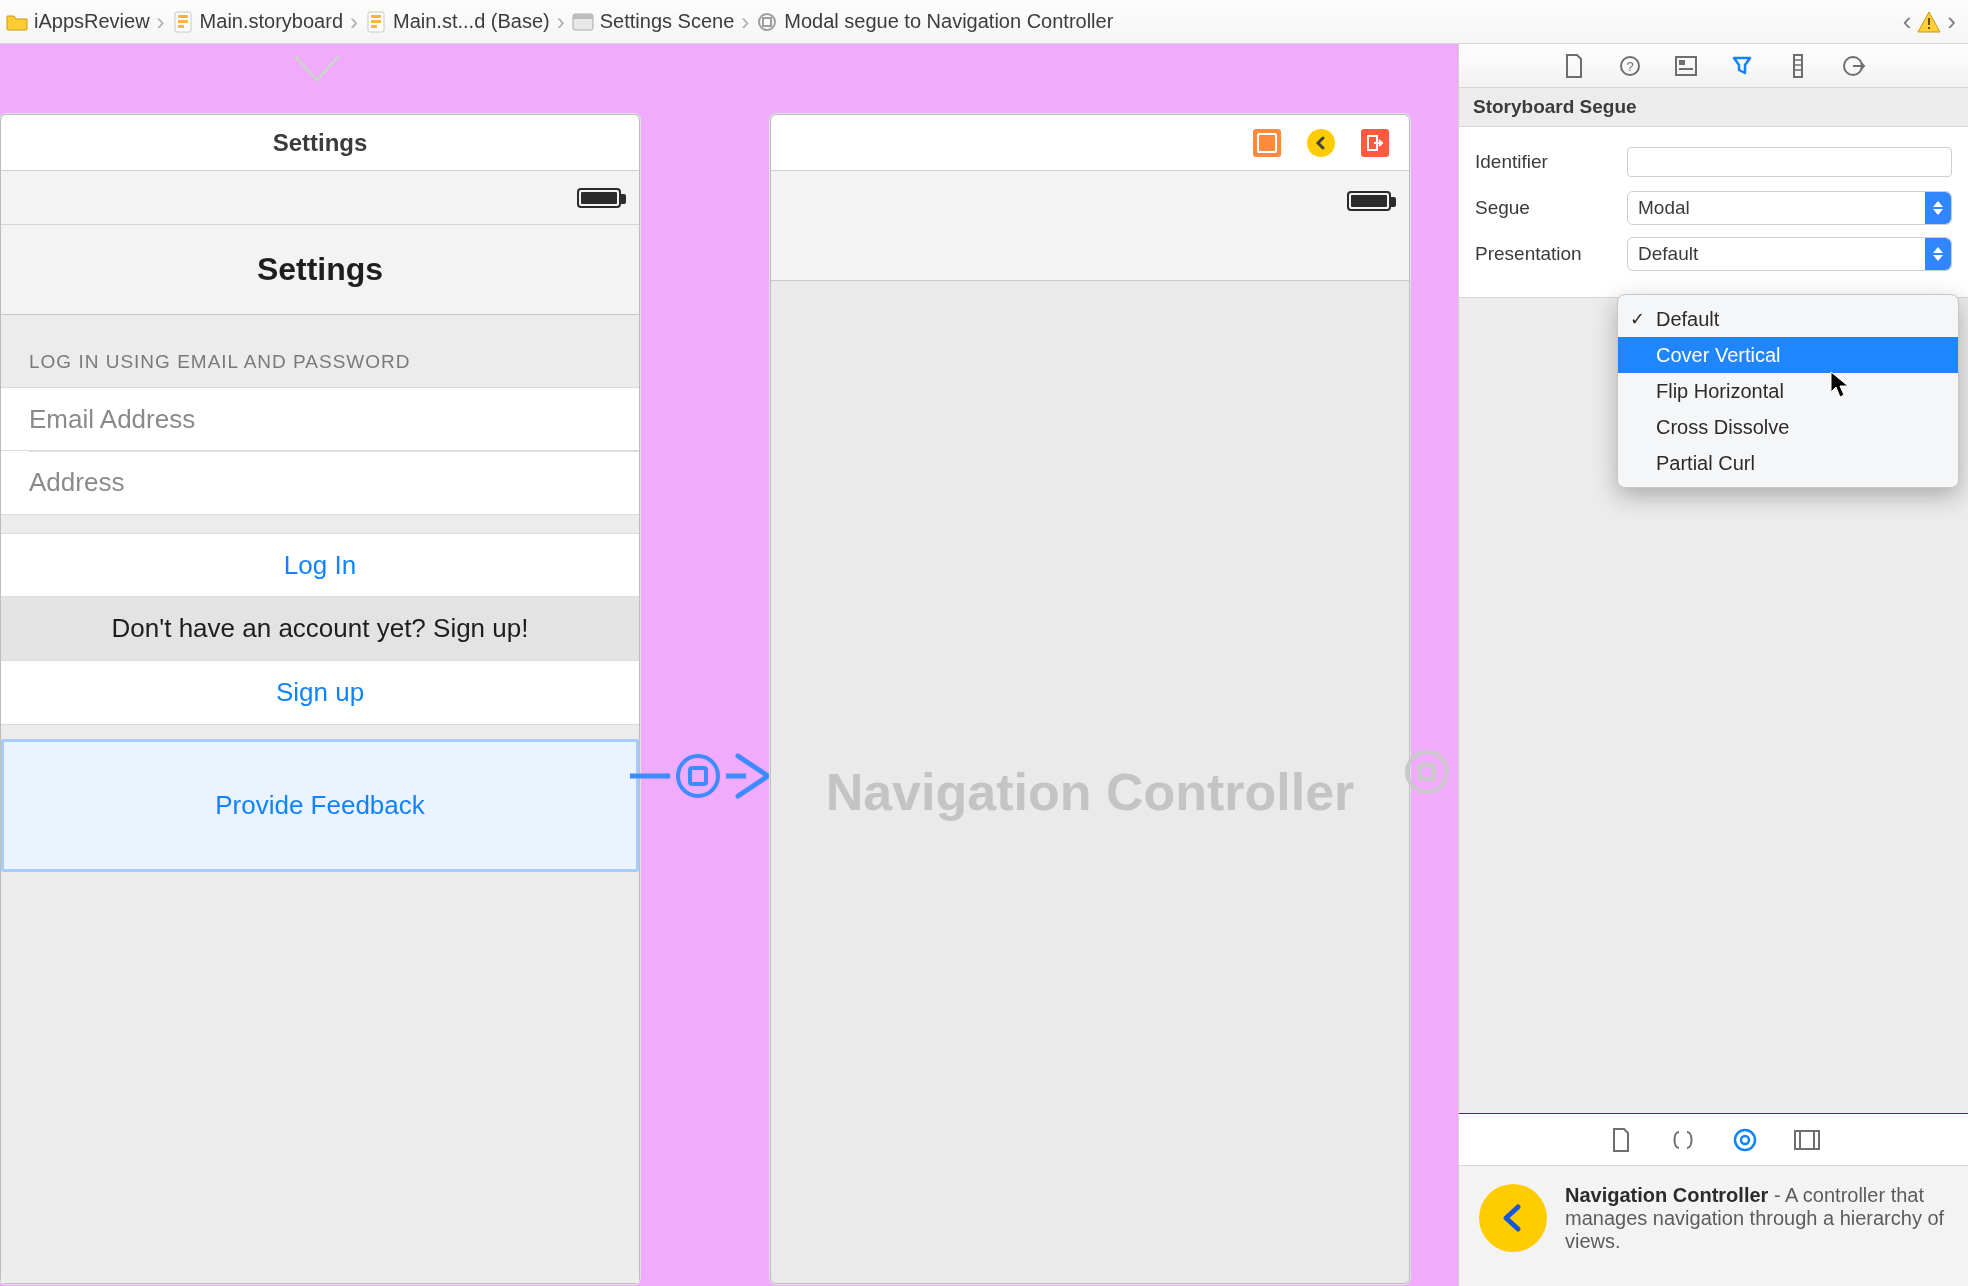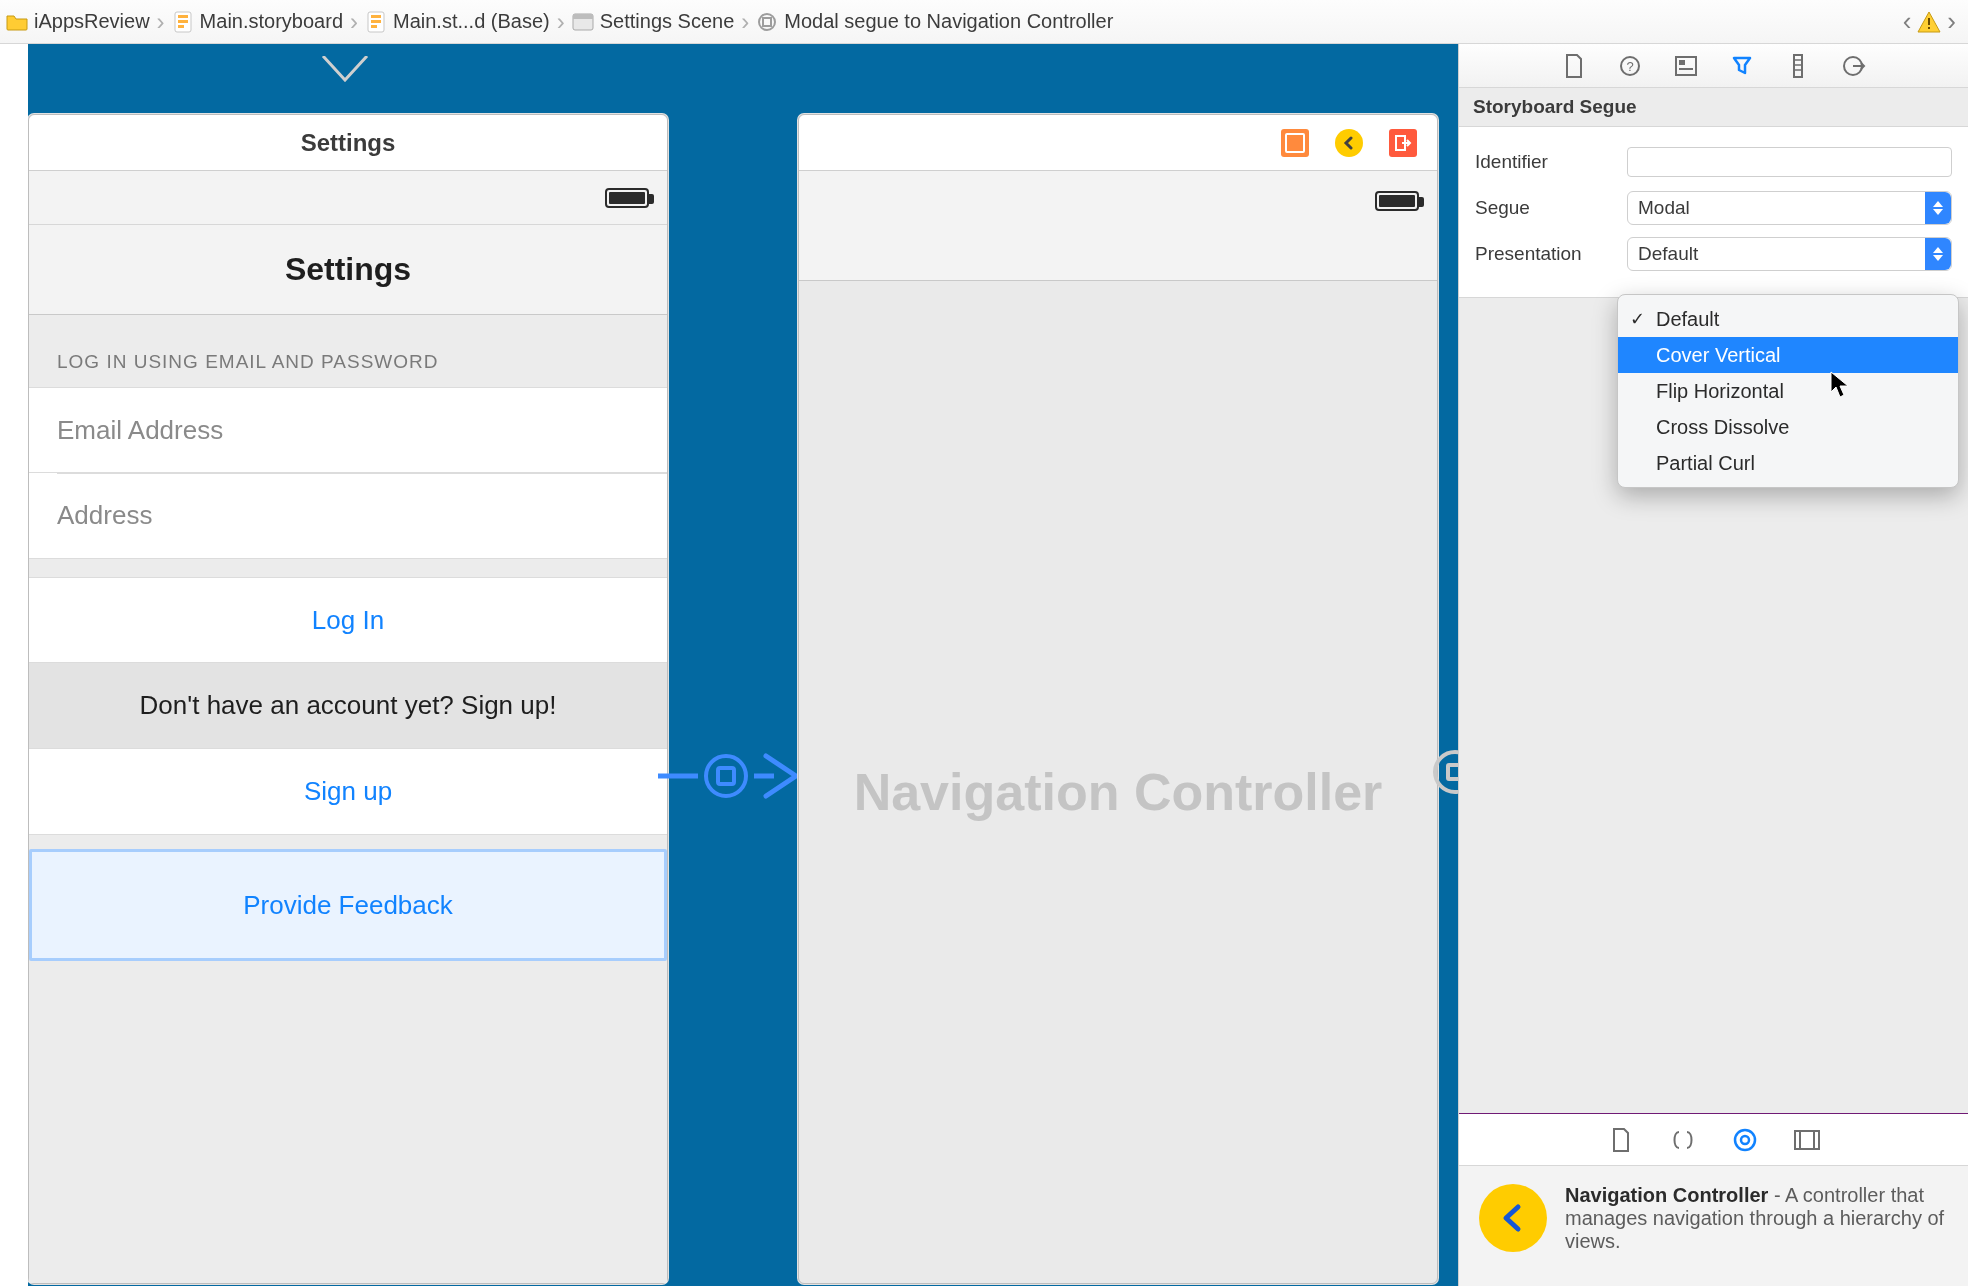--- a/index.html
+++ b/index.html
@@ -25,21 +25,21 @@
   .jump-bar .nav-arrow { color:#7f7f7f; font-size:26px; padding:0 6px; cursor:pointer; }
   .jump-bar .warn { width:24px;height:24px; display:inline-flex;align-items:center;justify-content:center; }
   .jump-bar .bar-right { display:flex; align-items:center; }
 
   .folder-icon svg, .storyboard-file-icon svg, .scene-file-icon svg, .segue-mini-icon svg { display:block; }
 
   
   .main { flex:1; display:flex; height:calc(100% - 44px); }
 
   
-  .canvas { flex:1; position:relative; background:#0369a1; overflow:hidden;margin-left:28px; }
+  .canvas { flex:1; position:relative; background:#f0abfc; overflow:hidden; }
 
   .dock-arrow {
     position:absolute; left:293px; top:12px; width:48px; height:26px;
     color:#cfcfcf;
   }
   .dock-arrow svg { display:block; }
 
   
   .phone {
     position:absolute;
@@ -85,35 +85,35 @@
     background:#ececec;
   }
   .table-section-header {
     font-size:19px; letter-spacing:1px; color:#7a7a7a;
     padding:36px 28px 14px 28px;
   }
   .cell {
     background:#ffffff; border-top:1px solid #dcdcdc; border-bottom:1px solid #dcdcdc;
     padding:0 28px;
     display:flex; align-items:center;
-    height:86px; font-size:26px;
+    height:64px; font-size:26px;
   }
   .cell + .cell { border-top:none; }
   .cell.hairline-inset { border-top:none; position:relative; }
   .cell.hairline-inset:before {
     content:""; position:absolute; left:28px; right:0; top:0; height:1px; background:#dcdcdc;
   }
   .cell .placeholder { color:#8a8a8a; }
   .section-gap { height:18px; }
   .cell.center { justify-content:center; color:#1183ff; font-size:26px; }
   .cell.greybtn { background:#e3e3e3; color:#1e1e1e; justify-content:center; }
   .cell.selected {
     background:#eaf3ff; border:3px solid #a7cdfd; border-radius:2px;
     justify-content:center; color:#1183ff;
-    height:112px; margin-top:14px;
+    height:133px; margin-top:14px;
   }
 
   
   #phone-nav { left:770px; top:70px; width:640px; height:1170px; }
   #phone-nav .scene-title { justify-content:flex-end; padding-right:20px; gap:22px; }
   #phone-nav .scene-title .doc-icons { display:flex; gap:26px; align-items:center; }
   #phone-nav .nav-watermark {
     position:absolute; top:58%; left:0; right:0; transform:translateY(-50%);
     text-align:center; font-size:52px; font-weight:700; color:#c4c4c4;
   }

